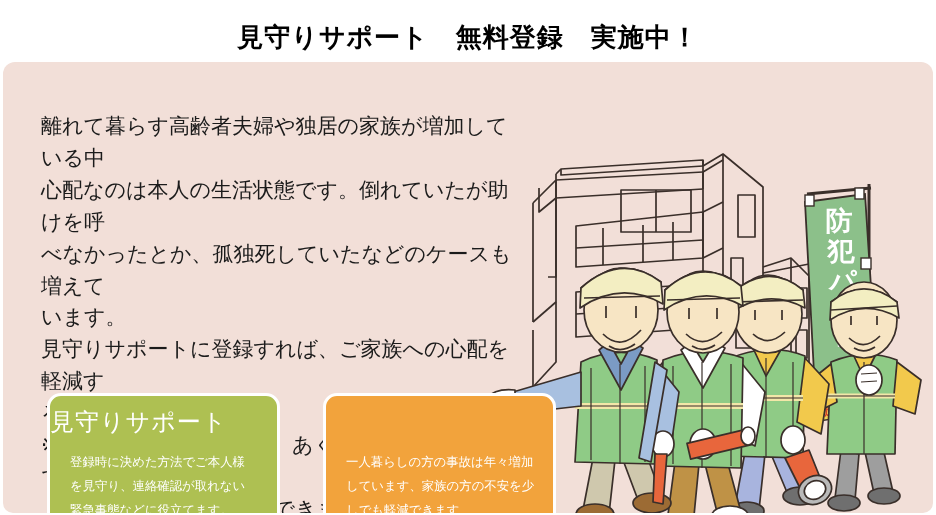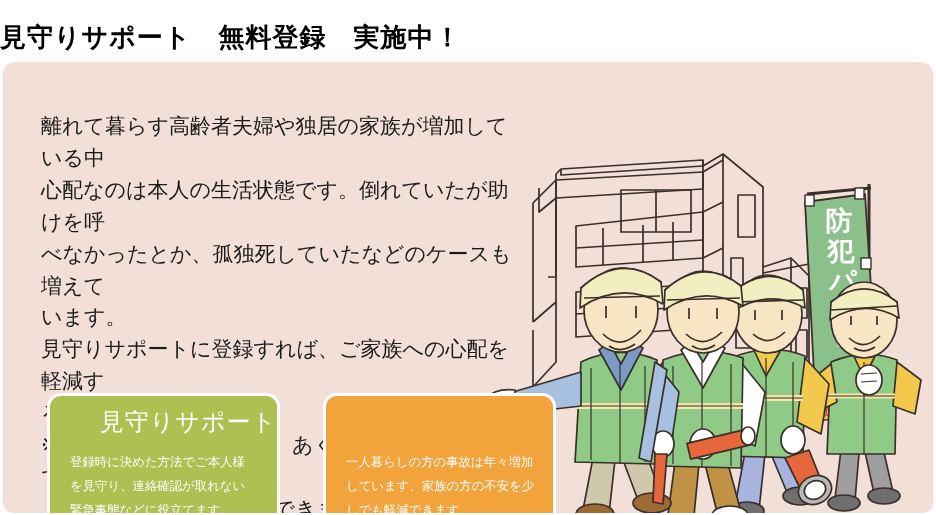--- a/index.html
+++ b/index.html
@@ -14,21 +14,21 @@
     font-family: "Liberation Sans", "DejaVu Sans", sans-serif;
     position: relative;
   }
 
   
   #page-title {
     position: absolute;
     left: 0;
     top: 20px;
     width: 936px;
-    text-align: left;
+    text-align: center;
     font-size: 26px;
     font-weight: bold;
     letter-spacing: 1px;
     color: #000000;
     white-space: pre;
   }
 
   
   #panel {
     position: absolute;
@@ -75,21 +75,21 @@
     width: 233px;
     height: 149px;
     background: #f2a33c;
     z-index: 5;
   }
   .card-title {
     position: absolute;
     left: 0;
     top: 10px;
     width: 100%;
-    text-align: right;
+    text-align: left;
     font-size: 24px;
     font-weight: normal;
     letter-spacing: 1px;
     color: #ffffff;
     white-space: pre;
   }
   .card-body {
     position: absolute;
     left: 20px;
     right: 16px;

